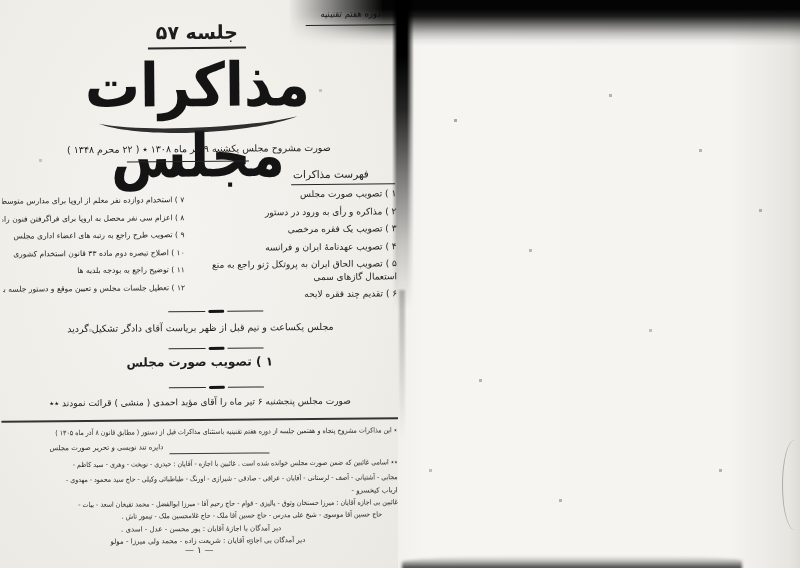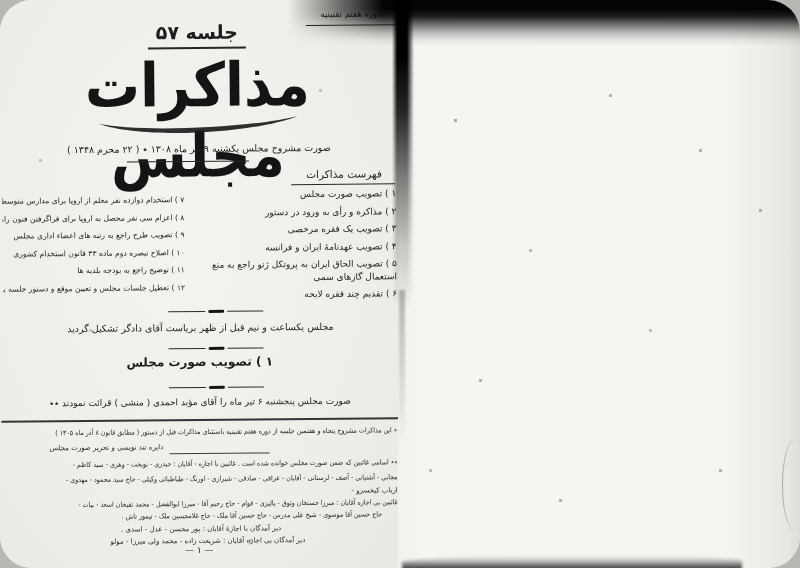--- a/index.html
+++ b/index.html
@@ -1,31 +1,31 @@
 <!DOCTYPE html>
 <html lang="fa"><head>
 <meta charset="utf-8">
 <style>
   html,body{margin:0;padding:0;background:#b9b7b1;}
   .scan{position:relative;width:800px;height:568px;overflow:hidden;
-        font-family:"DejaVu Sans",sans-serif;color:#1c1c1c;background:#f2f1ed;border-radius:32px;}
+        font-family:"DejaVu Sans",sans-serif;color:#1c1c1c;background:#f2f1ed;}
   
   .page-left{position:absolute;left:0;top:0;width:398px;height:568px;
     background:radial-gradient(ellipse at 45% 40%, #f4f3ef 0%, #efeee9 60%, #e9e8e2 100%);}
   .page-left .content{position:absolute;left:0;top:0;width:398px;height:568px;
     transform:rotate(-0.5deg);transform-origin:50% 50%;direction:rtl;}
   .tx{position:absolute;direction:rtl;unicode-bidi:plaintext;color:#1d1d1d;}
   .period{left:308px;top:10px;width:90px;font-size:8.5px;text-align:center;letter-spacing:-0.2px;}
   .ul{position:absolute;background:#262626;}
   .session{left:138px;top:21px;width:122px;font-size:19px;font-weight:bold;text-align:center;}
   .masthead{left:34px;top:50px;width:330px;text-align:center;font-size:55px;font-weight:bold;
     transform:scaleY(1.1);transform-origin:top center;letter-spacing:-1px;color:#141414;}
   .swash{position:absolute;left:96px;top:114px;}
   .dateline{left:28px;top:143px;width:344px;font-size:9.5px;text-align:center;letter-spacing:-0.2px;}
-  .toc-header{left:294px;top:169px;width:102px;font-size:10.5px;text-align:center;}
+  .toc-header{left:294px;top:169px;width:102px;font-size:10.5px;text-align:left;}
   .toc-col{position:absolute;direction:rtl;text-align:right;}
   .toc-r{left:186px;top:189px;width:211px;font-size:9px;}
   .toc-r div{line-height:12.5px;margin-bottom:5px;}
   .toc-l{left:3px;top:194px;width:182px;font-size:7.6px;}
   .toc-l div{line-height:12px;margin-bottom:5.5px;white-space:nowrap;overflow:hidden;}
   .orn{position:absolute;left:168px;width:95px;height:4px;display:flex;align-items:center;gap:3px;}
   .orn i{flex:1;height:1px;background:#2a2a2a;}
   .orn b{width:16px;height:3px;background:#161616;border-radius:2px;}
   .opening{left:28px;top:322px;width:344px;font-size:9.5px;text-align:center;}
   .sec-head{left:99px;top:355px;width:200px;font-size:12px;font-weight:bold;text-align:center;}

